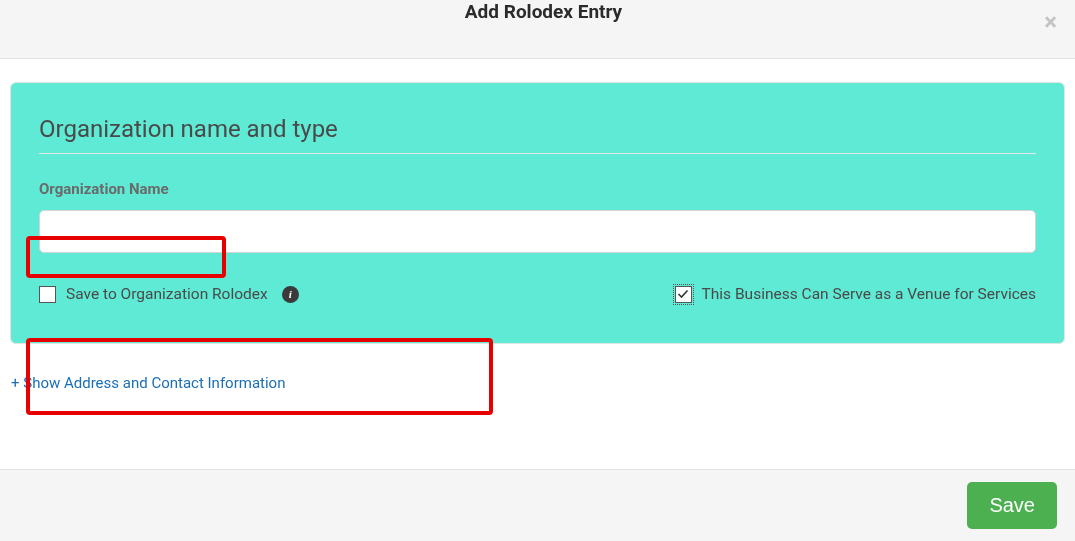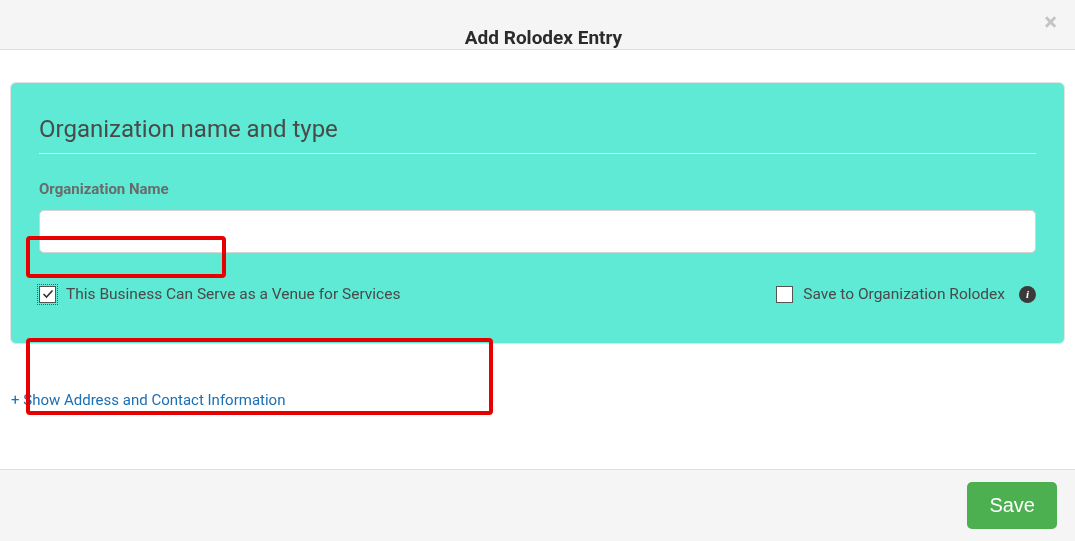--- a/index.html
+++ b/index.html
@@ -11,23 +11,23 @@
       font-family: -apple-system, BlinkMacSystemFont, "Segoe UI", Roboto, Helvetica, Arial, sans-serif;
       background: #fff;
       width: 1075px;
       height: 541px;
       overflow: hidden;
       position: relative;
     }
     .modal-header {
       background: #f5f5f5;
       border-bottom: 1px solid #e0e0e0;
-      height: 50px;
-      display: flex;
-      align-items: flex-end;
+      height: 59px;
+      display: flex;
+      align-items: flex-start;
       justify-content: center;
       position: relative;
       padding-left: 12px;
     }
     .modal-title {
       font-size: 19px;
       font-weight: 700;
       color: #2b2b2b;
     }
     .close-btn {
@@ -147,21 +147,21 @@
       left: 26px;
       top: 291px;
       width: 467px;
       height: 77px;
       pointer-events: none;
     }
     .expand-link {
       color: #1a6fb5;
       font-size: 15px;
       cursor: pointer;
-      margin-top: 47px;
+      margin-top: 30px;
       display: inline-block;
       margin-left: 1px;
     }
     .arrow-annotation {
       position: absolute;
       left: 392px;
       top: 421px;
       pointer-events: none;
     }
     .modal-footer {
@@ -212,33 +212,33 @@
 
 <div class="modal-body">
   <div class="content-wrap">
     <div class="card">
       <div class="section-title">Organization name and type</div>
 
       <div class="field-label">Organization Name</div>
       <input type="text" class="text-input" value="" style="">
 
       <div class="checkbox-row">
+        <div class="checkbox-group">
+          <span class="cb"></span>
+          <span class="cb-label">Save to Organization Rolodex</span>
+          <span class="info-icon">i</span>
+        </div>
         <div class="checkbox-group">
           <span class="cb dotted">
             <svg viewBox="0 0 12 12">
               <path d="M1.5 6 L4.5 9 L10.5 2.5" stroke="#333" stroke-width="1.6" fill="none"></path>
             </svg>
           </span>
           <span class="cb-label">This Business Can Serve as a Venue for Services</span>
         </div>
-        <div class="checkbox-group">
-          <span class="cb"></span>
-          <span class="cb-label">Save to Organization Rolodex</span>
-          <span class="info-icon">i</span>
-        </div>
       </div>
     </div>
 
     <div class="expand-link">+ Show Address and Contact Information</div>
   </div>
 
   <div class="highlight-box-1"></div>
   <div class="highlight-box-2"></div>
 
   <svg class="arrow-annotation" width="60" height="18">

